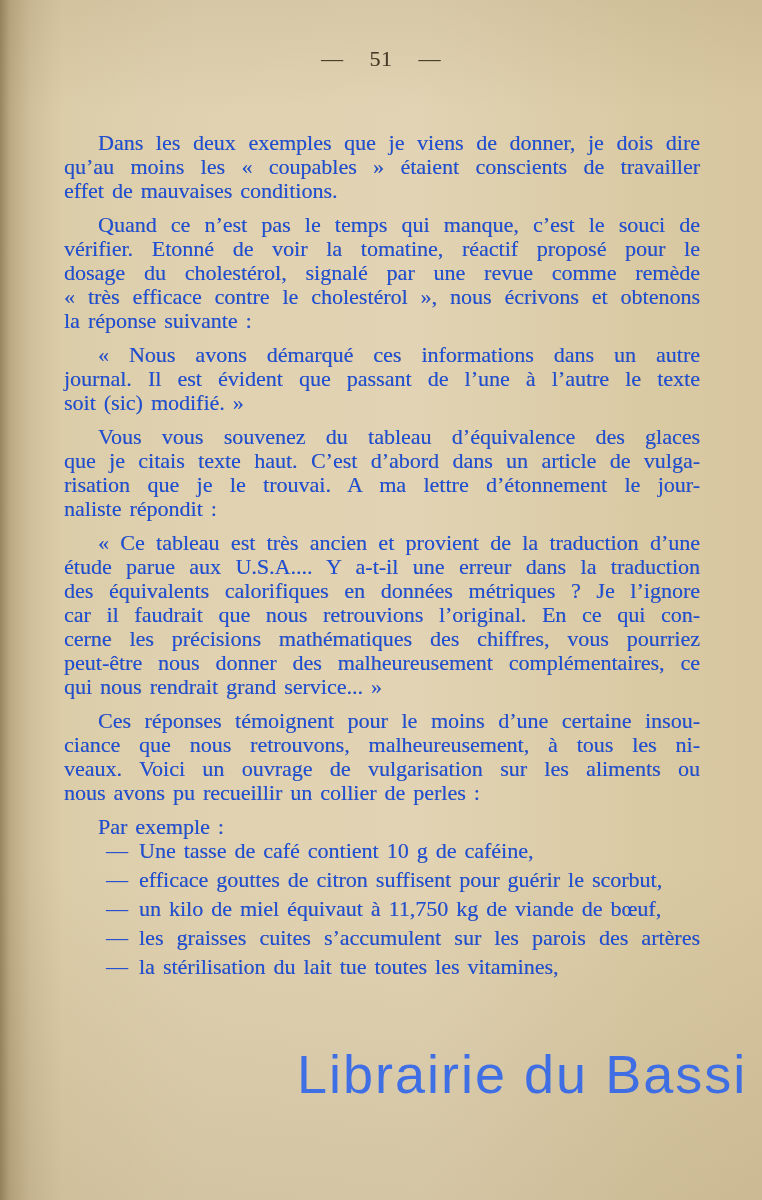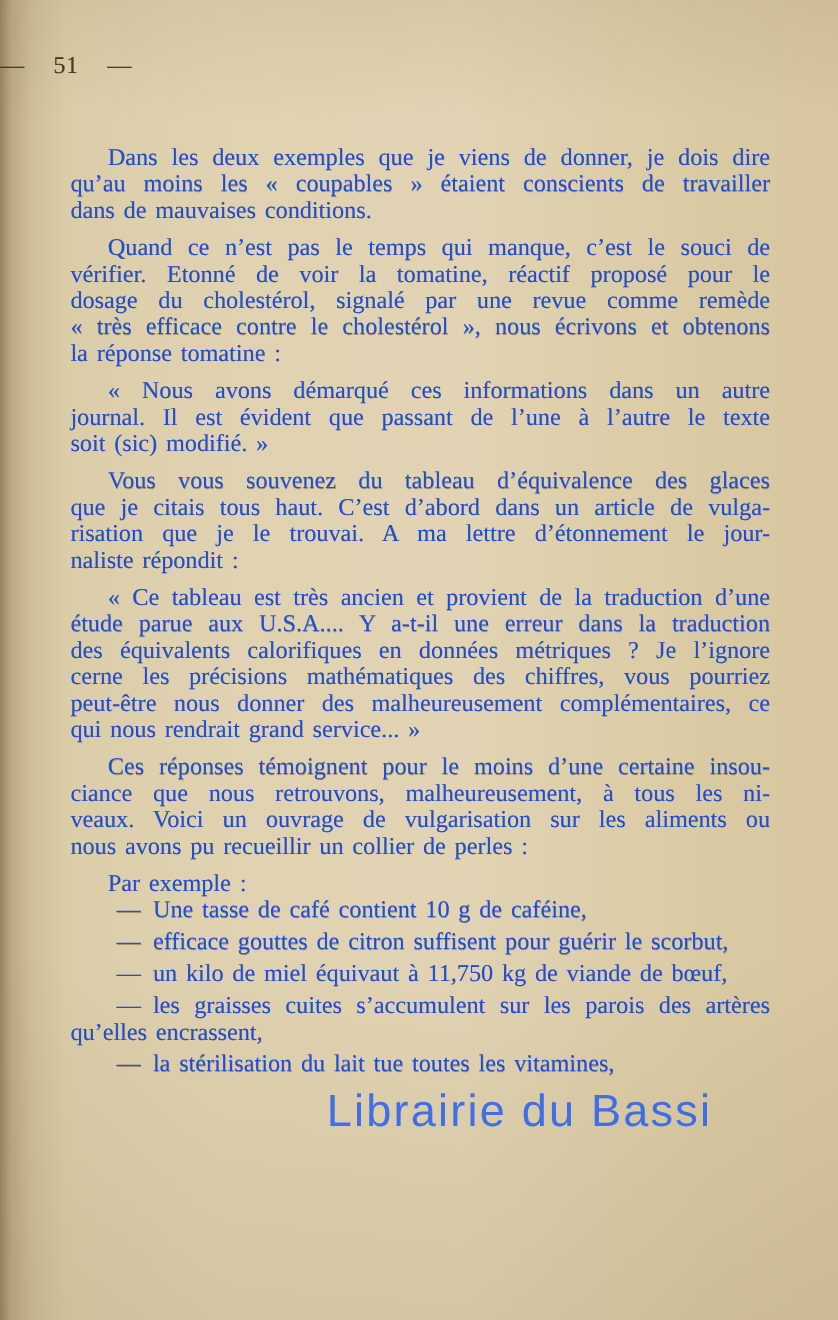--- a/index.html
+++ b/index.html
@@ -9,74 +9,75 @@
       linear-gradient(90deg,#97855f 0px,#baa982 10px,#d0bf9b 30px,#dccda9 62px,
         #e0d2b1 200px,#e1d3b3 420px,#dacaa4 640px,#d7c69f 762px);
     font-family:"Liberation Serif",serif;
   }
   body::before{
     content:"";position:absolute;inset:0;pointer-events:none;
     background:linear-gradient(180deg,rgba(120,100,60,.10) 0,rgba(0,0,0,0) 110px,
       rgba(0,0,0,0) 72%,rgba(115,95,58,.12) 100%);
   }
   .pagenum{
-    position:absolute;top:46px;left:0;width:100%;text-align:left;
+    position:absolute;top:46px;left:0;width:100%;text-align:center;
     font-size:22px;color:#463b28;word-spacing:20px;letter-spacing:.5px;
     text-shadow:.3px .2px .4px rgba(60,48,30,.4);
   }
   .content{position:absolute;left:64px;top:131px;width:636px}
   .line{
     font-size:22px;line-height:24px;color:#1d4ed8;word-spacing:2.5px;
     text-shadow:.3px .2px .4px rgba(60,48,30,.38);
   }
   .line.j{text-align:justify;text-align-last:justify}
   .block{margin-bottom:10px}
   .block.item{margin-bottom:5px}
   .block.label{margin-bottom:0}
   .para .line.first,.label .line.first{text-indent:34px}
   .item .line.first{text-indent:42px}
   .watermark{
-    position:absolute;left:297px;top:987px;white-space:nowrap;
-    font-family:"Liberation Sans",sans-serif;font-size:41px;font-weight:400;
+    position:absolute;left:297px;top:1043px;white-space:nowrap;
+    font-family:"Liberation Sans",sans-serif;font-size:54px;font-weight:400;
     letter-spacing:2px;opacity:.88;pointer-events:none;
   }
 </style>
 </head>
 <body>
 
 <div class="pagenum">— 51 —</div>
 
 <div class="content" id="textblock">
     <div class="block para">
       <div class="line first j">Dans les deux exemples que je viens de donner, je dois dire</div>
       <div class="line j">qu’au moins les « coupables » étaient conscients de travailler</div>
-      <div class="line">dans de mauvaises conditions.</div>
+      <div class="line">effet de mauvaises conditions.</div>
     </div>
     <div class="block para">
       <div class="line first j">Quand ce n’est pas le temps qui manque, c’est le souci de</div>
       <div class="line j">vérifier. Etonné de voir la tomatine, réactif proposé pour le</div>
       <div class="line j">dosage du cholestérol, signalé par une revue comme remède</div>
       <div class="line j">« très efficace contre le cholestérol », nous écrivons et obtenons</div>
-      <div class="line">la réponse tomatine :</div>
+      <div class="line">la réponse suivante :</div>
     </div>
     <div class="block para">
       <div class="line first j">« Nous avons démarqué ces informations dans un autre</div>
       <div class="line j">journal. Il est évident que passant de l’une à l’autre le texte</div>
       <div class="line">soit (sic) modifié. »</div>
     </div>
     <div class="block para">
       <div class="line first j">Vous vous souvenez du tableau d’équivalence des glaces</div>
-      <div class="line j">que je citais tous haut. C’est d’abord dans un article de vulga-</div>
+      <div class="line j">que je citais texte haut. C’est d’abord dans un article de vulga-</div>
       <div class="line j">risation que je le trouvai. A ma lettre d’étonnement le jour-</div>
       <div class="line">naliste répondit :</div>
     </div>
     <div class="block para">
       <div class="line first j">« Ce tableau est très ancien et provient de la traduction d’une</div>
       <div class="line j">étude parue aux U.S.A.... Y a-t-il une erreur dans la traduction</div>
       <div class="line j">des équivalents calorifiques en données métriques ? Je l’ignore</div>
+      <div class="line j">car il faudrait que nous retrouvions l’original. En ce qui con-</div>
       <div class="line j">cerne les précisions mathématiques des chiffres, vous pourriez</div>
       <div class="line j">peut-être nous donner des malheureusement complémentaires, ce</div>
       <div class="line">qui nous rendrait grand service... »</div>
     </div>
     <div class="block para">
       <div class="line first j">Ces réponses témoignent pour le moins d’une certaine insou-</div>
       <div class="line j">ciance que nous retrouvons, malheureusement, à tous les ni-</div>
       <div class="line j">veaux. Voici un ouvrage de vulgarisation sur les aliments ou</div>
       <div class="line">nous avons pu recueillir un collier de perles :</div>
     </div>
@@ -87,20 +88,19 @@
       <div class="line first">— Une tasse de café contient 10 g de caféine,</div>
     </div>
     <div class="block item">
       <div class="line first">— efficace gouttes de citron suffisent pour guérir le scorbut,</div>
     </div>
     <div class="block item">
       <div class="line first">— un kilo de miel équivaut à 11,750 kg de viande de bœuf,</div>
     </div>
     <div class="block item">
       <div class="line first j">— les graisses cuites s’accumulent sur les parois des artères</div>
-      <div class="line">qu’elles encrassent,</div>
     </div>
     <div class="block item">
       <div class="line first">— la stérilisation du lait tue toutes les vitamines,</div>
     </div>
   </div>
 
 <div class="watermark" style="color: rgb(43, 99, 238);">Librairie du Bassi</div>
 
 </body></html>

